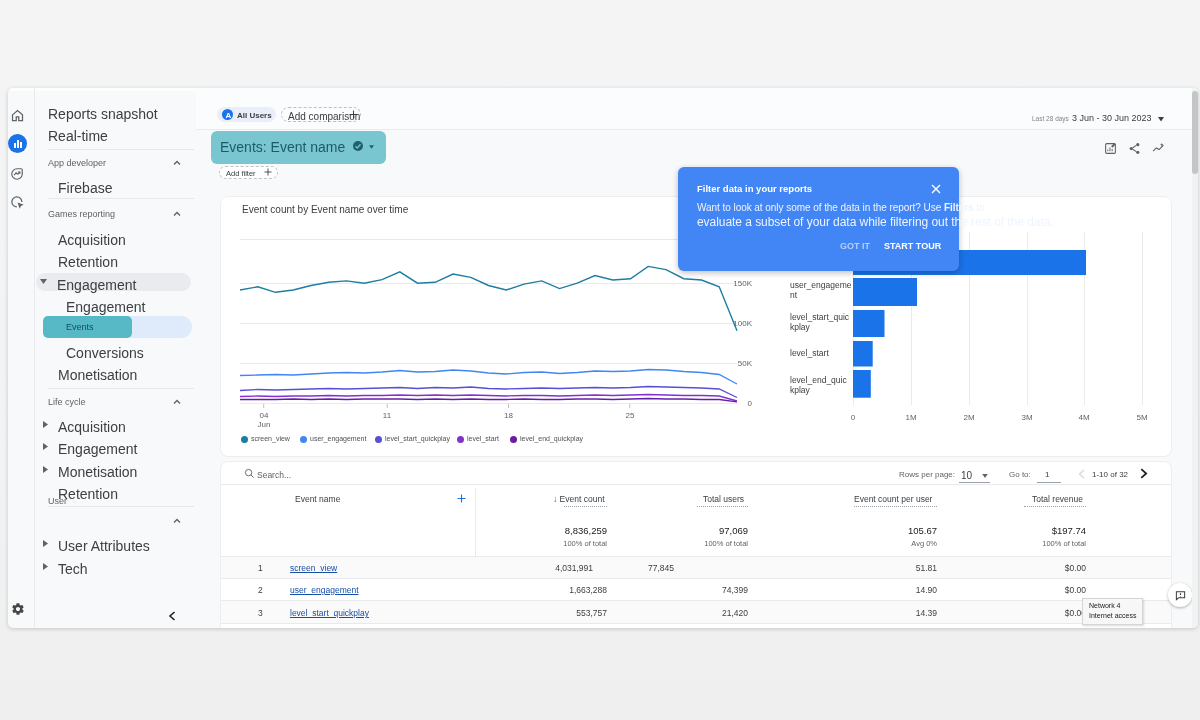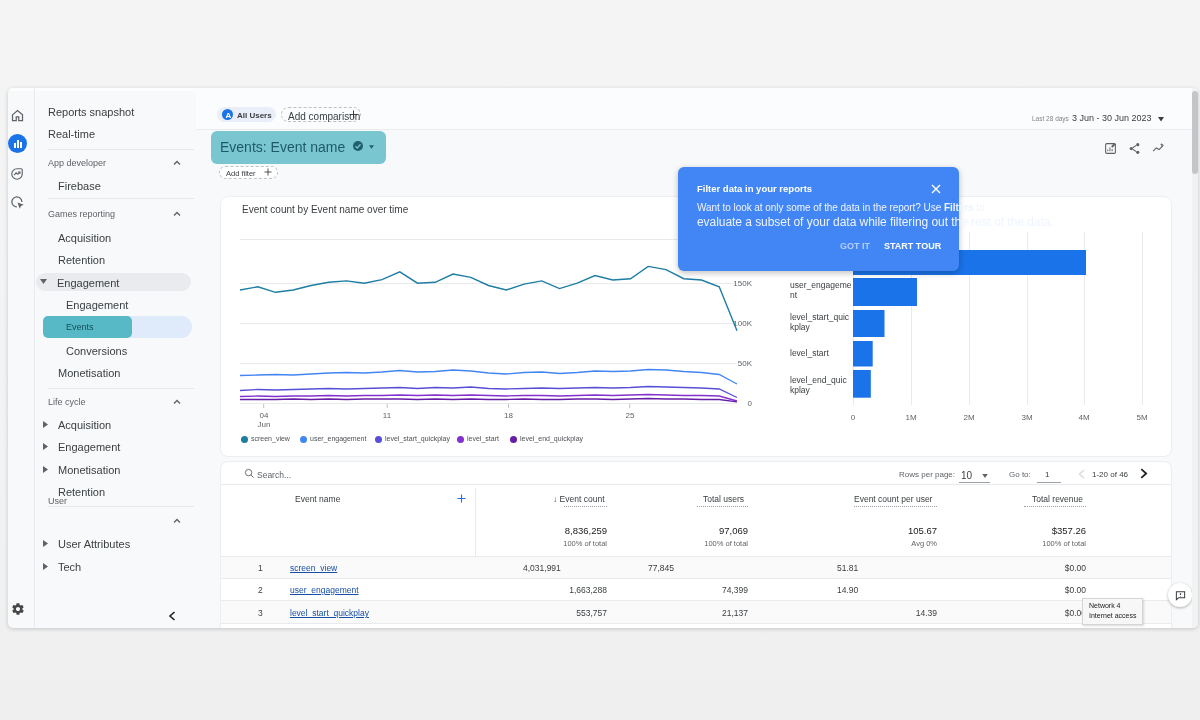--- a/index.html
+++ b/index.html
@@ -1,18 +1,18 @@
 <!DOCTYPE html>
 <html><head><meta charset="utf-8">
 <style>
 html,body{margin:0;padding:0}
 body{width:1200px;height:720px;background:linear-gradient(180deg,#f4f4f4 0%,#f2f3f2 60%,#eeefee 100%);font-family:"Liberation Sans",sans-serif;position:relative;overflow:hidden}
 .win{position:absolute;left:8px;top:88px;width:1190px;height:540px;background:#f8f9fa;border-radius:5px;box-shadow:0 1px 4px rgba(0,0,0,.18);overflow:hidden}
 .abs{position:absolute}
-.nav{position:absolute;font-size:11px;color:#3c4043;white-space:nowrap}
+.nav{position:absolute;font-size:14px;color:#3c4043;white-space:nowrap}
 .navsec{position:absolute;font-size:9px;color:#5f6368;white-space:nowrap}
 .divider{position:absolute;height:1px;background:#e6e8eb;left:40px;width:146px}
 .hline{position:absolute;background:#e8eaed}
 svg{display:block}
 .t{position:absolute;white-space:nowrap}
 </style></head>
 <body>
 <div class="win">
 
   <div class="abs" style="left:0;top:0;width:1190px;height:3px;background:#fcfdfd"></div>
@@ -243,21 +243,21 @@
   <div class="abs" style="left:951px;top:394px;width:31px;height:1px;background:#9aa0a6"></div>
   <svg class="abs" style="left:974px;top:386px" width="6" height="4" viewBox="0 0 7 5" fill="#5f6368">
       <path d="M0 0 L7 0 L3.5 5 Z"></path>
     </svg>
   <div class="t" style="left:1001px;top:382px;font-size:8px;color:#5f6368">Go to:</div>
   <div class="t" style="left:1037px;top:382px;font-size:8px;color:#3c4043">1</div>
   <div class="abs" style="left:1029px;top:394px;width:24px;height:1px;background:#9aa0a6"></div>
   <svg class="abs" style="left:1070px;top:381px" width="7" height="10" viewBox="0 0 7 10" fill="none" stroke="#dadce0" stroke-width="1.6">
       <path d="M6 1 L1.5 5 L6 9"></path>
     </svg>
-  <div class="t" style="left:1084px;top:382px;font-size:8px;color:#3c4043">1-20 of 46</div>
+  <div class="t" style="left:1084px;top:382px;font-size:8px;color:#3c4043">1-10 of 32</div>
   <svg class="abs" style="left:1132px;top:380px" width="8" height="11" viewBox="0 0 7 10" fill="none" stroke="#202124" stroke-width="1.6">
       <path d="M1 1 L5.5 5 L1 9"></path>
     </svg>
   <div class="hline" style="left:213px;top:396px;width:950px;height:1px"></div>
 
   <div class="t" style="left:287px;top:406px;font-size:8.5px;color:#3c4043">Event name</div>
   <svg class="abs" style="left:449px;top:406px" width="9" height="9" viewBox="0 0 9 9" stroke="#1a73e8" stroke-width="1.1">
       <path d="M4.5 0.5 V8.5 M0.5 4.5 H8.5"></path>
     </svg>
   <div class="abs" style="left:467px;top:400px;width:1px;height:68px;background:#e8eaed"></div>
@@ -266,47 +266,47 @@
   <div class="t" style="left:846px;top:406px;font-size:8.5px;color:#3c4043">Event count per user</div>
   <div class="t" style="left:1024px;top:406px;font-size:8.5px;color:#3c4043">Total revenue</div>
   <div class="abs" style="left:556px;top:418px;width:43px;border-top:1px dotted #9aa0a6"></div>
   <div class="abs" style="left:689px;top:418px;width:51px;border-top:1px dotted #9aa0a6"></div>
   <div class="abs" style="left:846px;top:418px;width:83px;border-top:1px dotted #9aa0a6"></div>
   <div class="abs" style="left:1016px;top:418px;width:62px;border-top:1px dotted #9aa0a6"></div>
 
   <div class="t" style="left:499px;top:437px;width:100px;text-align:right;font-size:9.5px;color:#202124">8,836,259</div>
   <div class="t" style="left:640px;top:437px;width:100px;text-align:right;font-size:9.5px;color:#202124">97,069</div>
   <div class="t" style="left:829px;top:437px;width:100px;text-align:right;font-size:9.5px;color:#202124">105.67</div>
-  <div class="t" style="left:978px;top:437px;width:100px;text-align:right;font-size:9.5px;color:#202124">$357.26</div>
+  <div class="t" style="left:978px;top:437px;width:100px;text-align:right;font-size:9.5px;color:#202124">$197.74</div>
   <div class="t" style="left:499px;top:451px;width:100px;text-align:right;font-size:7.5px;color:#5f6368">100% of total</div>
   <div class="t" style="left:640px;top:451px;width:100px;text-align:right;font-size:7.5px;color:#5f6368">100% of total</div>
   <div class="t" style="left:829px;top:451px;width:100px;text-align:right;font-size:7.5px;color:#5f6368">Avg 0%</div>
   <div class="t" style="left:978px;top:451px;width:100px;text-align:right;font-size:7.5px;color:#5f6368">100% of total</div>
   <div class="hline" style="left:213px;top:468px;width:950px;height:1px"></div>
 
   <div class="abs" style="left:213px;top:469px;width:950px;height:21px;background:#fafafb"></div>
   <div class="hline" style="left:213px;top:490px;width:950px;height:1px"></div>
   <div class="abs" style="left:213px;top:513px;width:950px;height:22px;background:#fafafb"></div>
   <div class="hline" style="left:213px;top:512px;width:950px;height:1px"></div>
   <div class="t" style="left:250px;top:475px;font-size:8.5px;color:#3c4043">1</div>
   <div class="t" style="left:282px;top:475px;font-size:8.5px;color:#174ea6;text-decoration:underline">screen_view</div>
-  <div class="t" style="left:515px;top:475px;width:100px;text-align:left;font-size:8.5px;color:#3c4043">4,031,991</div>
+  <div class="t" style="left:485px;top:475px;width:100px;text-align:right;font-size:8.5px;color:#3c4043">4,031,991</div>
   <div class="t" style="left:640px;top:475px;width:100px;font-size:8.5px;color:#3c4043">77,845</div>
-  <div class="t" style="left:829px;top:475px;width:100px;text-align:left;font-size:8.5px;color:#3c4043">51.81</div>
+  <div class="t" style="left:829px;top:475px;width:100px;text-align:right;font-size:8.5px;color:#3c4043">51.81</div>
   <div class="t" style="left:978px;top:475px;width:100px;text-align:right;font-size:8.5px;color:#3c4043">$0.00</div>
   <div class="t" style="left:250px;top:497px;font-size:8.5px;color:#3c4043">2</div>
   <div class="t" style="left:282px;top:497px;font-size:8.5px;color:#174ea6;text-decoration:underline">user_engagement</div>
   <div class="t" style="left:499px;top:497px;width:100px;text-align:right;font-size:8.5px;color:#3c4043">1,663,288</div>
   <div class="t" style="left:640px;top:497px;width:100px;text-align:right;font-size:8.5px;color:#3c4043">74,399</div>
-  <div class="t" style="left:829px;top:497px;width:100px;text-align:left;font-size:8.5px;color:#3c4043">14.90</div>
+  <div class="t" style="left:829px;top:497px;width:100px;text-align:right;font-size:8.5px;color:#3c4043">14.90</div>
   <div class="t" style="left:978px;top:497px;width:100px;text-align:right;font-size:8.5px;color:#3c4043">$0.00</div>
   <div class="t" style="left:250px;top:520px;font-size:8.5px;color:#3c4043">3</div>
   <div class="t" style="left:282px;top:520px;font-size:8.5px;color:#174ea6;text-decoration:underline">level_start_quickplay</div>
   <div class="t" style="left:499px;top:520px;width:100px;text-align:right;font-size:8.5px;color:#3c4043">553,757</div>
-  <div class="t" style="left:640px;top:520px;width:100px;text-align:right;font-size:8.5px;color:#3c4043">21,137</div>
+  <div class="t" style="left:640px;top:520px;width:100px;text-align:right;font-size:8.5px;color:#3c4043">21,420</div>
   <div class="t" style="left:829px;top:520px;width:100px;text-align:right;font-size:8.5px;color:#3c4043">14.39</div>
   <div class="t" style="left:978px;top:520px;width:100px;text-align:right;font-size:8.5px;color:#3c4043">$0.00</div>
   <div class="hline" style="left:213px;top:535px;width:950px;height:1px"></div>
 
   <div class="abs" style="left:1074px;top:510px;width:61px;height:27px;background:#f7f7f7;border:1px solid #d5d5d5;box-sizing:border-box;box-shadow:1px 1px 2px rgba(0,0,0,.15)"></div>
   <div class="t" style="left:1081px;top:514px;font-size:7px;color:#202124">Network 4</div>
   <div class="t" style="left:1081px;top:524px;font-size:7px;color:#202124">Internet access</div>
 
   <div class="abs" style="left:1160px;top:495px;width:24px;height:24px;border-radius:50%;background:#fff;box-shadow:0 1px 3px rgba(0,0,0,.3)"></div>
   <svg class="abs" style="left:1166.5px;top:502px" width="11" height="11" viewBox="0 0 24 24" fill="none" stroke="#3c4043" stroke-width="2.2">

